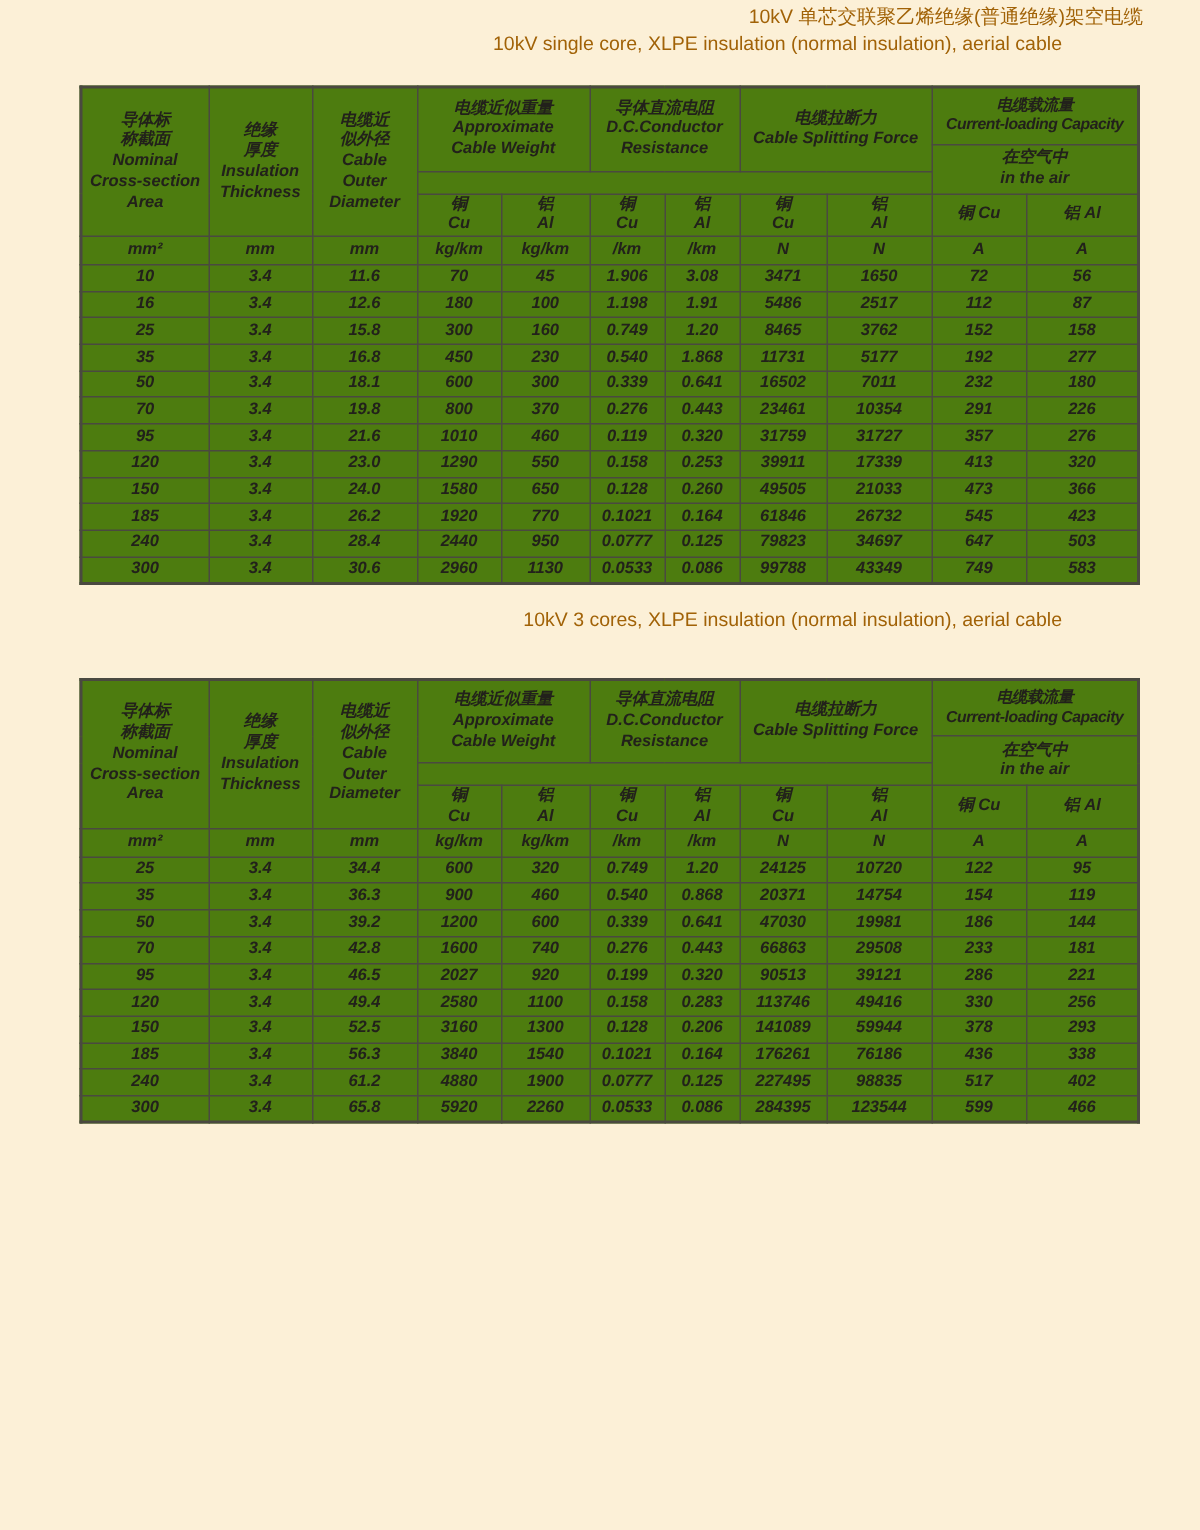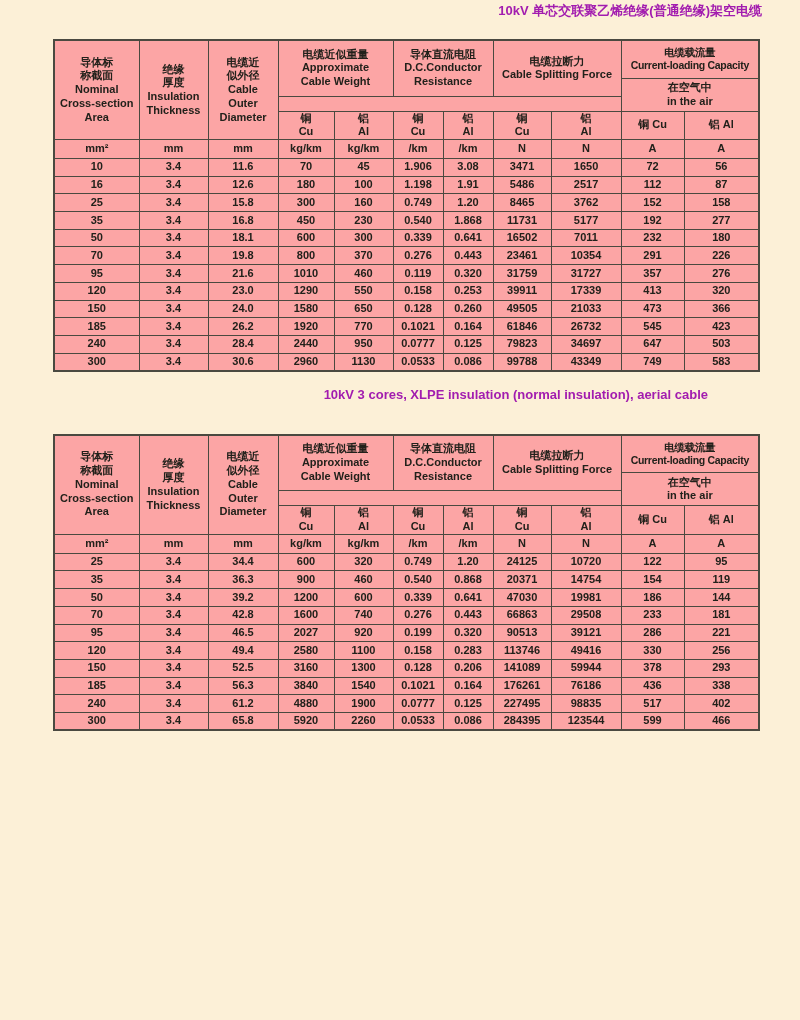--- a/index.html
+++ b/index.html
@@ -7,37 +7,38 @@
   }
   body {
     width: 800px; height: 1020px;
     background: #fcf0d7;
     font-family: "Liberation Sans", sans-serif;
     color: #1f1e19;
     overflow: hidden;
   }
   .titles {
     text-align: right;
-    font-weight: bold;
+    font-weight: normal;
     font-size: 13px;
     line-height: 18px;
-    color: #a21caf;
+    color: #a16207;
   }
   .sec1 .titles { padding-top: 2px; }
   .sec2 .titles { margin-top: 14px; }
   .title-zh { padding-right: 38px; }
   .title-en { padding-right: 92px; }
 
   table.cable-table {
     border-collapse: collapse;
     table-layout: fixed;
     width: 705px;
     margin-left: 53px;
-    background: #fca5a5;
+    background: #4d7c0f;
     border: 2px solid #4a4940;
+    font-style: italic;
   }
   .sec1 table.cable-table { margin-top: 19px; }
   .sec2 table.cable-table { margin-top: 30px; }
   .cable-table th, .cable-table td {
     border: 1.6px solid #4a4940;
     text-align: center;
     vertical-align: middle;
     font-size: 11px;
     font-weight: bold;
     color: #22211b;
@@ -53,20 +54,21 @@
   .hr-units { height: 19px; }
   tbody tr { height: 17.7px; }
   th.tight { font-size: 10.5px; letter-spacing: -0.3px; }
 </style>
 </head>
 <body>
 
 <div class="sec1">
   <div class="titles">
     <div class="title-zh">10kV 单芯交联聚乙烯绝缘(普通绝缘)架空电缆</div>
+    <div class="title-en">10kV  single core, XLPE insulation (normal insulation), aerial cable</div>
   </div>
 
   <table class="cable-table">
     <colgroup>
       <col style="width:85px">
         <col style="width:69px">
         <col style="width:70px">
       <col style="width:56px">
         <col style="width:59px">
         <col style="width:50px">

